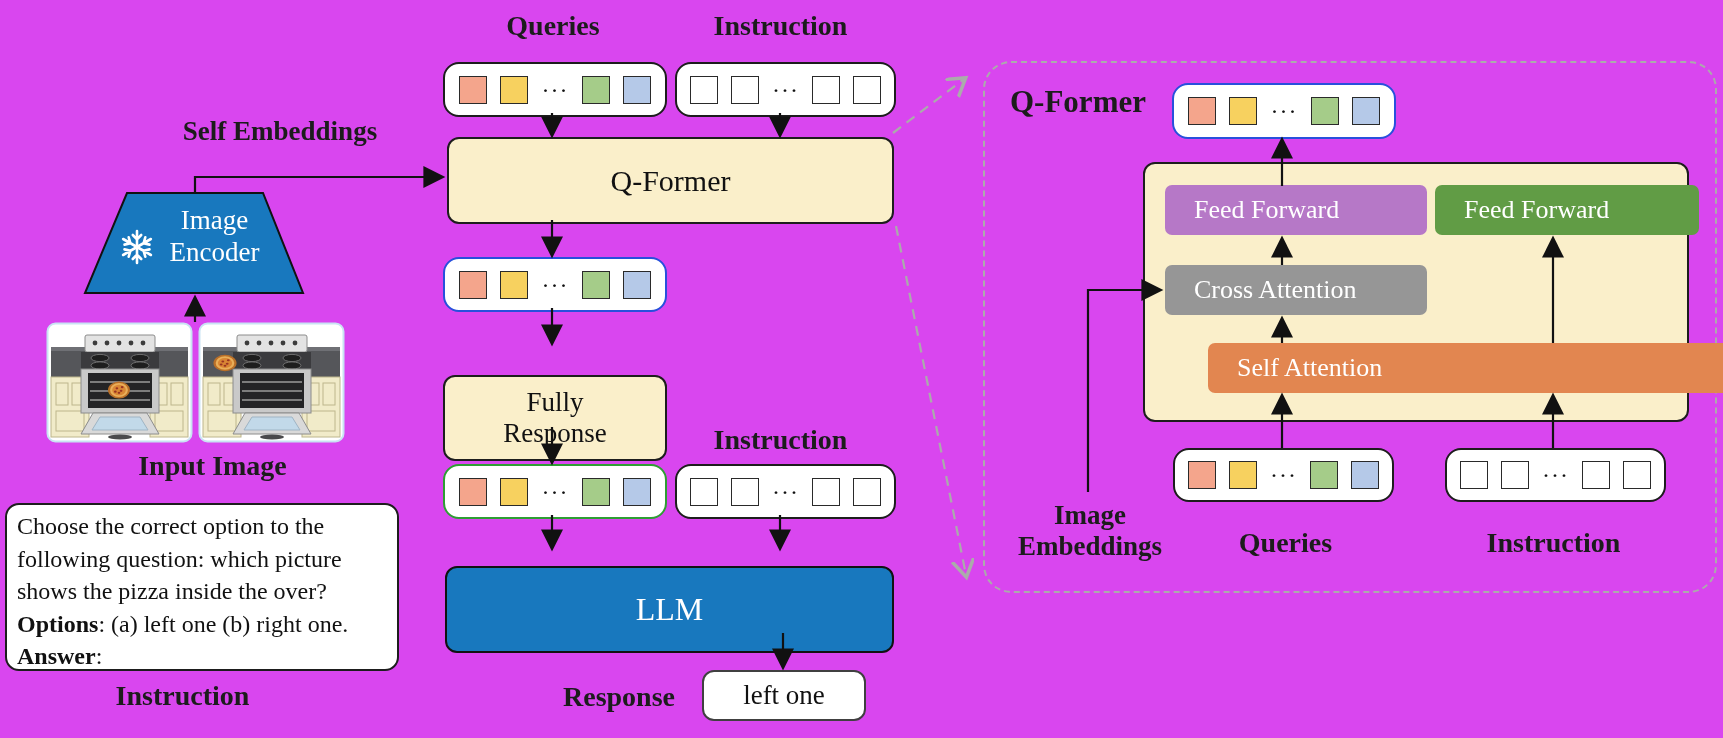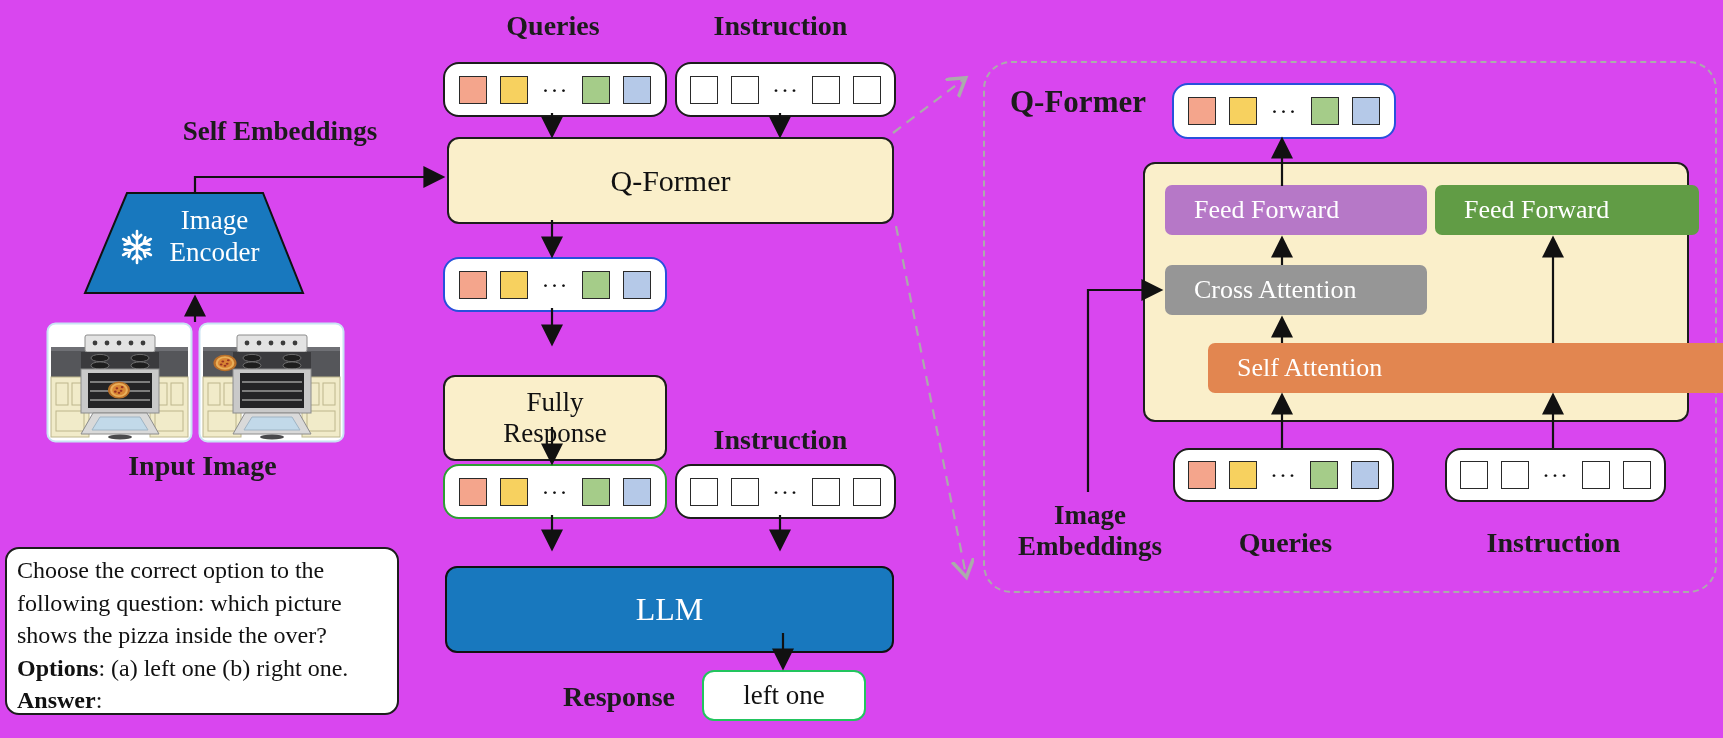--- a/index.html
+++ b/index.html
@@ -23,21 +23,21 @@
   .tok{width:26px;height:26px;border:1.8px solid #2a2a2a;display:inline-block;}
   .tok.salmon{background:#F4A58C;}
   .tok.yellow{background:#F7D15F;}
   .tok.green{background:#A5CC89;}
   .tok.blue{background:#B5C9E8;}
   .tok.white{background:#ffffff;}
   .dots{font-size:24px;color:#111;letter-spacing:1px;line-height:26px;}
   .block{display:flex;align-items:center;justify-content:flex-start;
          border-radius:7px;color:#fff;font-size:26px;z-index:1;padding-left:29px;}
   .panel-dashed{border:2.6px dashed #ABABAB;border-radius:28px;z-index:0;}
-  .whitebox{background:#fff;border:2px solid #22c55e;border-radius:12px;
+  .whitebox{background:#fff;border:2px solid #404040;border-radius:12px;
          display:flex;align-items:center;justify-content:center;
          font-size:27px;color:#111;z-index:1;}
   .itext{font-size:24px;line-height:32.5px;color:#111;}
   svg{display:block;}
   .svglayer{position:absolute;left:0;top:0;pointer-events:none;}
 </style>
 </head>
 <body>
 
 <div id="canvas">
@@ -188,23 +188,23 @@
     <span>left one</span>
   </div>
 
   <div class="abs lbl" style="left:140px;top:116px;width:280px;font-size:27px;">Self Embeddings</div>
 
   <div class="abs" style="left:152px;top:204px;width:125px;text-align:center;color:#fff;font-size:27px;line-height:32px;z-index:1;">
     <span style="display:block">Image</span>
     <span style="display:block">Encoder</span>
   </div>
 
-  <div class="abs lbl" style="left:110px;top:450px;width:185px;font-size:28px;">Input Image</div>
-
-  <div class="abs" style="left:5px;top:503px;width:394px;height:168px;border:2px solid #1d1d1d;border-radius:14px;background:#fff;box-sizing:border-box;padding:5px 10px;z-index:1;margin-top:44px;">
+  <div class="abs lbl" style="left:120px;top:450px;width:185px;font-size:28px;">Input Image</div>
+
+  <div class="abs" style="left:5px;top:503px;width:394px;height:168px;border:2px solid #1d1d1d;border-radius:14px;background:#fff;box-sizing:border-box;padding:5px 10px;z-index:1;">
     <div class="itext">Choose the correct option to the</div>
     <div class="itext">following question: which picture</div>
     <div class="itext">shows the pizza inside the over?</div>
     <div class="itext"><b>Options</b><span>: (a) left one (b) right one.</span></div>
     <div class="itext"><b>Answer</b><span>:</span></div>
   </div>
 
   <div class="abs lbl" style="left:95px;top:680px;width:175px;font-size:28px;">Instruction</div>
 
   <div class="abs lbl" style="left:998px;top:84px;width:160px;font-size:31px;z-index:1;">Q-Former</div>

